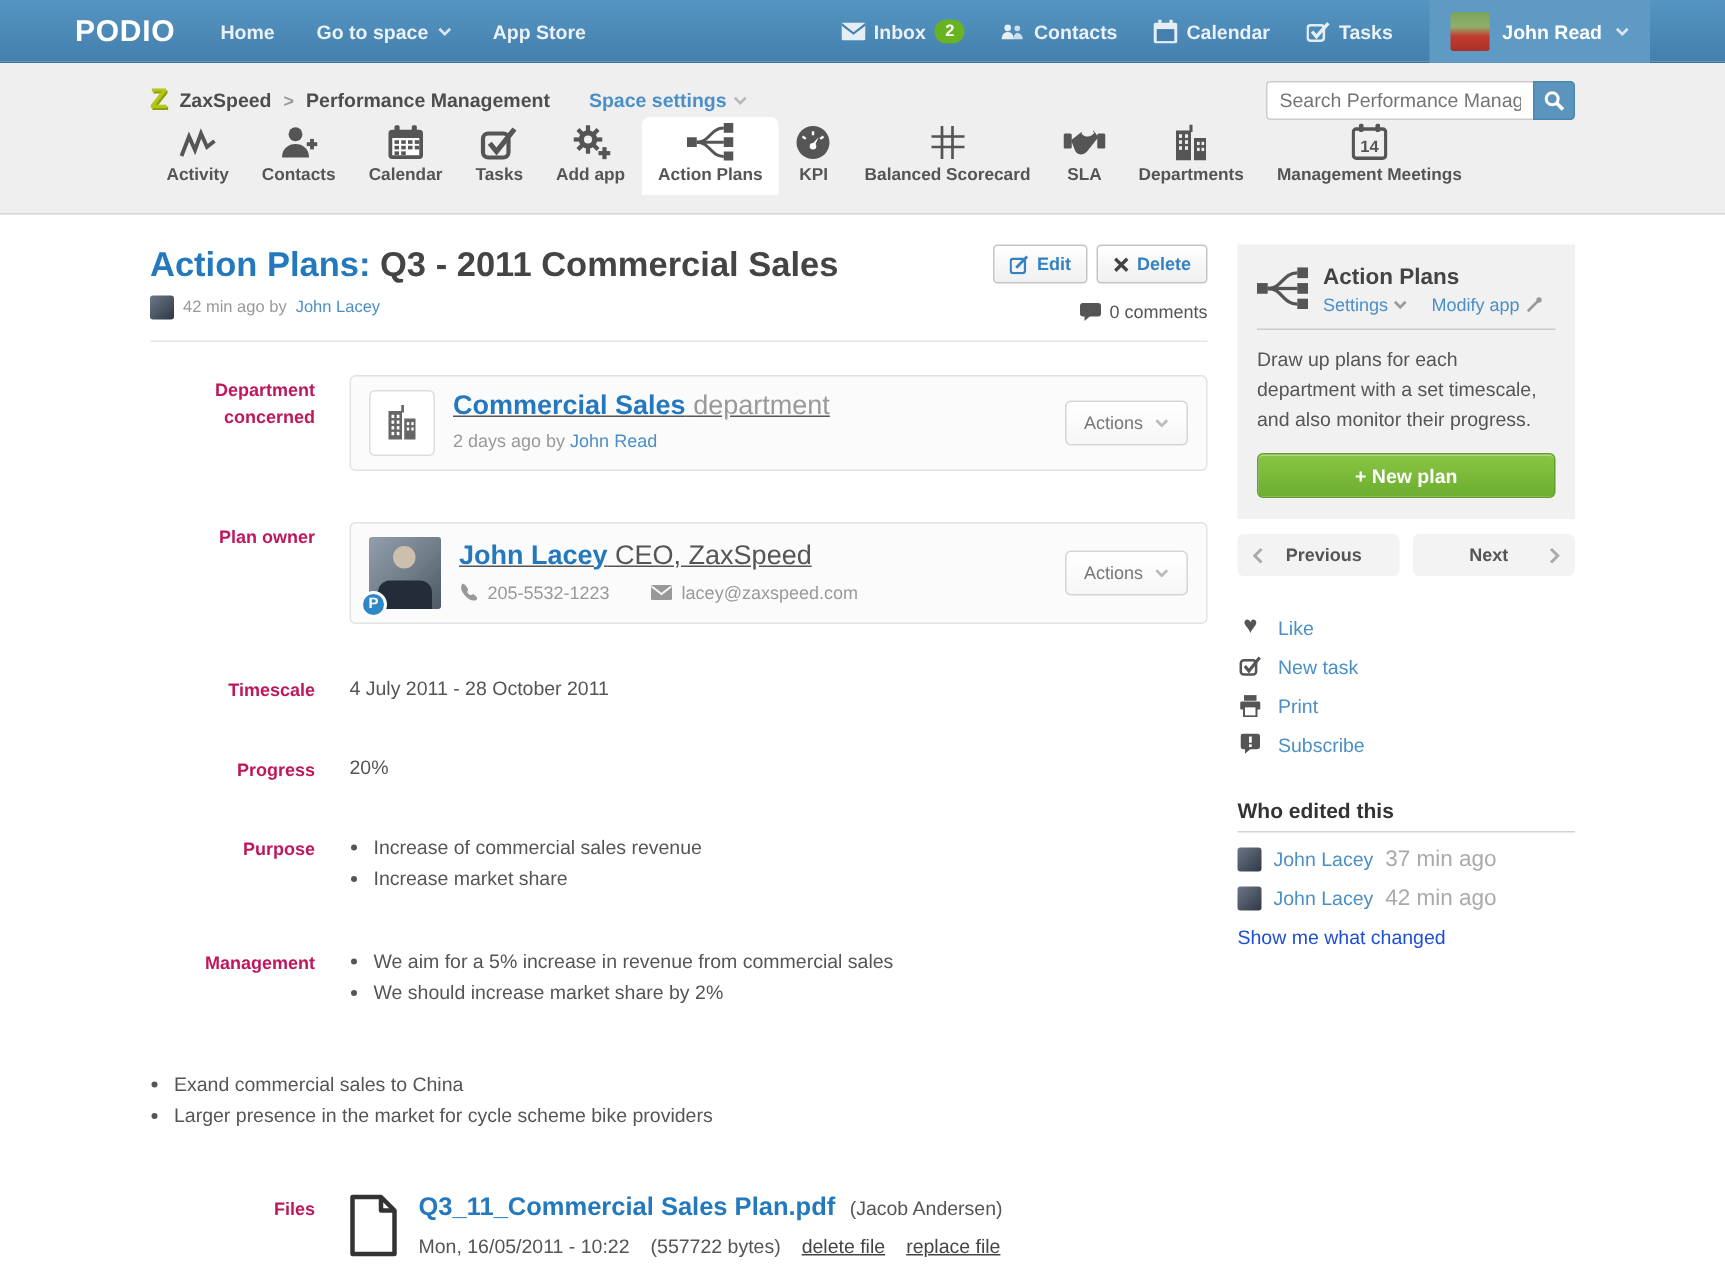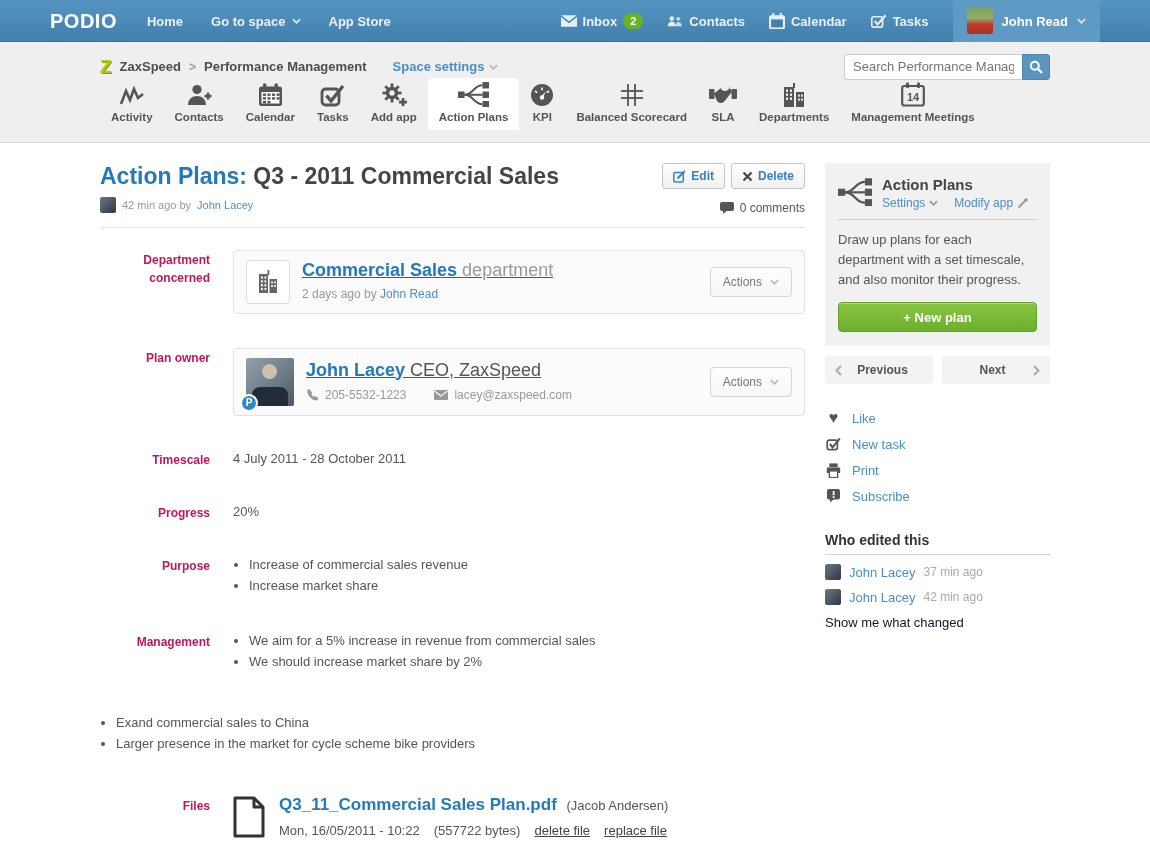--- a/index.html
+++ b/index.html
@@ -135,22 +135,22 @@
   .qa-row { display:flex; align-items:center; gap:10px; margin-bottom:10px; height:16px; }
   .qa-row .qa-icon { width:17px; display:flex; justify-content:center; color:#555; }
   .qa-row a { color:#4a8fc7; font-size:13px; }
   .who-edited { margin-top:28px; }
   .who-edited h3 { font-size:14px; font-weight:bold; color:#333; padding-bottom:6px;
     border-bottom:1px solid #d3d3d3; }
   .we-row { display:flex; align-items:center; gap:8px; margin-top:9px; }
   .we-row .mini-av { width:16px; height:16px; border-radius:2px;
     background:linear-gradient(135deg,#6d7787,#2e3744); }
   .we-row a { color:#4a8fc7; font-size:13px; }
-  .we-row .time { font-size:12px; color:#aaa; }
-  .show-changes { display:inline-block; margin-top:10px; color:#0f172a; font-size:13px;text-align:center; }
+  .we-row .time { font-size:15px; color:#aaa; }
+  .show-changes { display:inline-block; margin-top:10px; color:#1d4ed8; font-size:13px;text-align:center; }
 </style>
 </head>
 <body>
 
 <header class="topbar">
   <div class="topbar-inner">
     <div class="topbar-left">
       <span class="logo">PODIO</span>
       <nav class="topnav">
         <a>Home</a>

